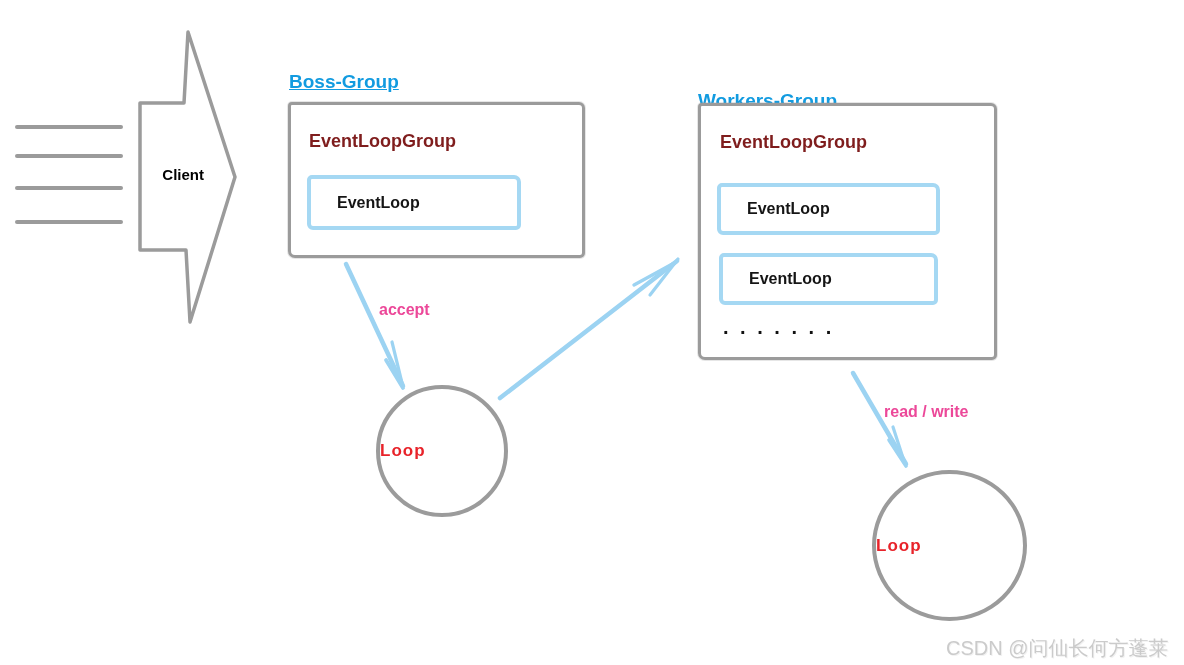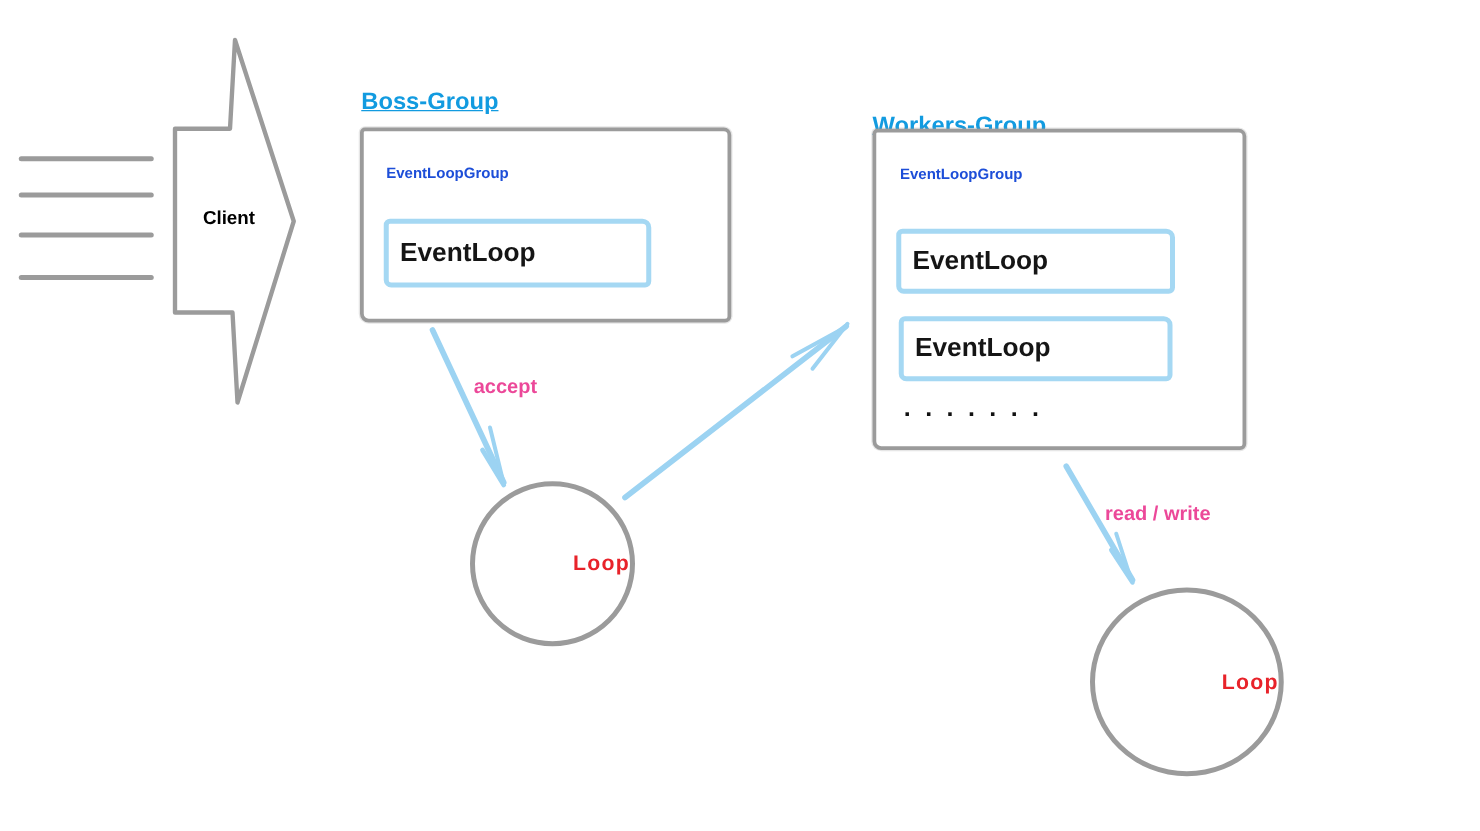--- a/index.html
+++ b/index.html
@@ -9,31 +9,31 @@
   }
   .abs{position:absolute;}
   
   .traffic-line{position:absolute;left:15px;width:108px;height:4px;background:#9b9b9b;border-radius:2px;}
   
   .group-title{position:absolute;font-size:19px;font-weight:bold;color:#129be0;white-space:nowrap;text-decoration:underline;}
   .group-box{
     position:absolute;background:#ffffff;border:3px solid #9b9b9b;
     border-radius:4px 6px 5px 7px;box-shadow:0 0 0 1px rgba(155,155,155,0.25);
   }
-  .group-label{position:absolute;font-size:12px;font-weight:bold;color:#1d4ed8;white-space:nowrap;}
+  .group-label{position:absolute;font-size:18px;font-weight:bold;color:#7f1d1d;white-space:nowrap;}
   .eventloop-box{
     position:absolute;background:#ffffff;border:4px solid #a5d8f3;
     border-radius:5px 7px 5px 6px;display:flex;align-items:center;
   }
-  .eventloop-box span{font-size:21px;font-weight:bold;color:#151515;padding-left:9px;white-space:nowrap;}
+  .eventloop-box span{font-size:16px;font-weight:bold;color:#151515;padding-left:26px;white-space:nowrap;}
   .dots-row{position:absolute;font-size:20px;font-weight:bold;color:#111;letter-spacing:3px;white-space:nowrap;}
   
   .loop-circle{
     position:absolute;border:4px solid #9b9b9b;border-radius:50%;background:#ffffff;
-    display:flex;align-items:center;justify-content:flex-end;
+    display:flex;align-items:center;justify-content:flex-start;
   }
   .loop-circle span{font-size:17px;font-weight:bold;color:#e8232a;letter-spacing:1px;}
   
   .edge-label{position:absolute;font-size:16px;font-weight:bold;color:#ec4899;white-space:nowrap;}
   
   .client-label{position:absolute;font-size:15px;font-weight:bold;color:#000;text-align:right;}
   
   .watermark{
     position:absolute;left:946px;top:635px;font-size:20px;color:#cbcbcb;white-space:nowrap;
     text-shadow:1px 1px 0 #f2f2f2;
@@ -99,14 +99,15 @@
   <div class="edge-label" style="left:379px;top:301px">accept</div>
   <div class="edge-label" style="left:884px;top:403px">read / write</div>
 
   <div class="loop-circle" style="left:376px;top:385px;width:124px;height:124px">
     <span>Loop</span>
   </div>
   <div class="loop-circle" style="left:872px;top:470px;width:147px;height:143px">
     <span>Loop</span>
   </div>
 
+  <div class="watermark">CSDN @问仙长何方蓬莱</div>
 
 </div>
 
 </body></html>

